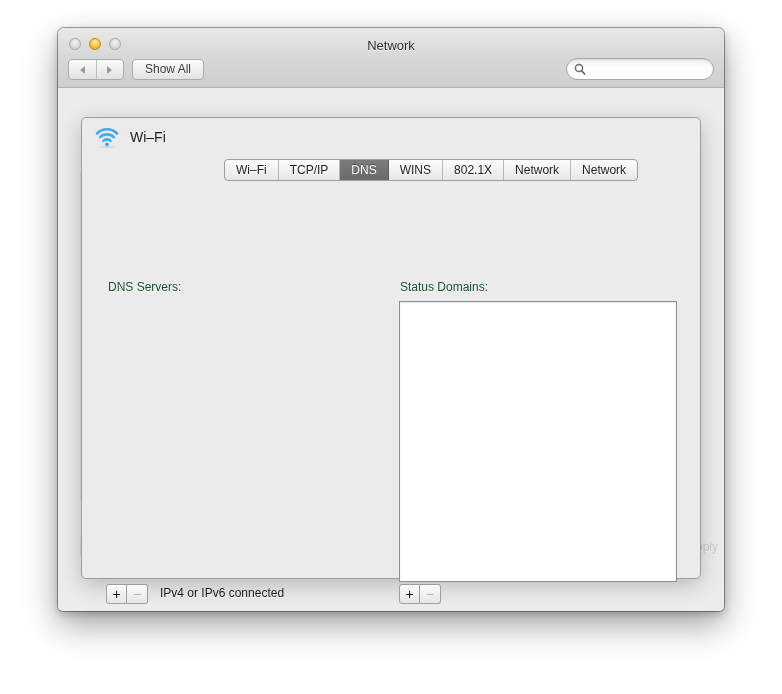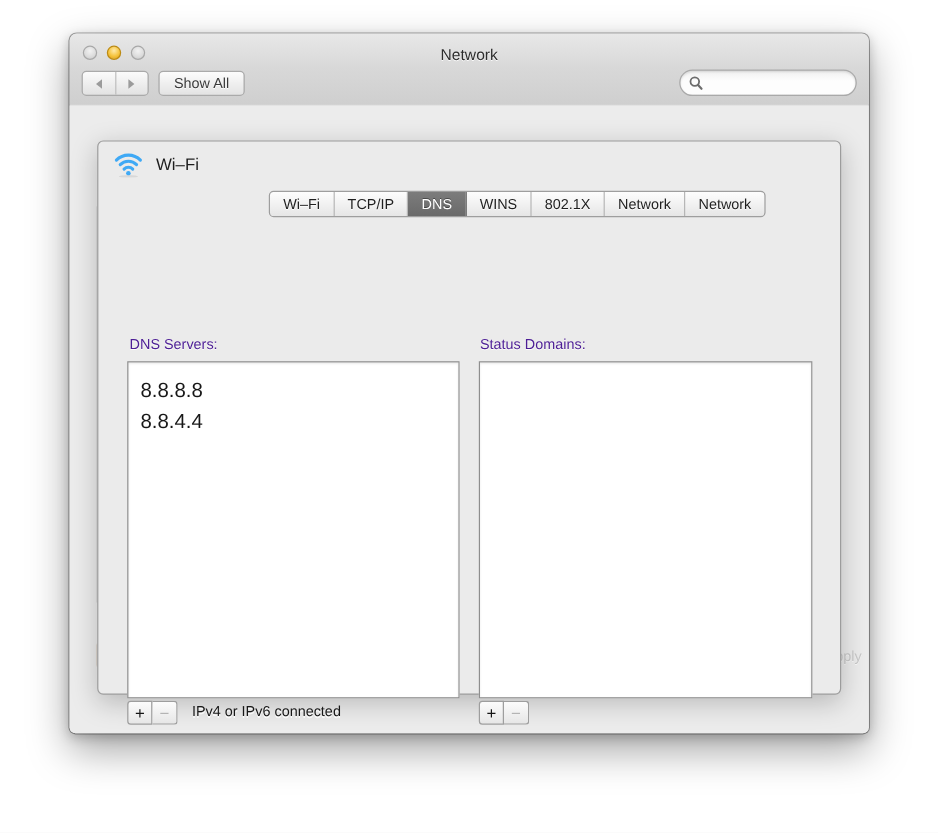--- a/index.html
+++ b/index.html
@@ -303,21 +303,21 @@
   .tab.active {
     background: linear-gradient(to bottom, #7c7c7c, #6a6a6a);
     color: #ffffff;
     text-shadow: 0 -1px 0 rgba(0,0,0,0.4);
     border-right-color: #5f5f5f;
   }
 
   .col-label {
     position: absolute;
     font-size: 12px;
-    color: #4c1d95;
+    color: #14532d;
     text-shadow: 0 1px 0 rgba(255,255,255,0.8);
   }
   #dns-label { left: 26px; top: 162px; }
   #sd-label  { left: 318px; top: 162px; }
 
   .listbox {
     position: absolute;
     background: #ffffff;
     border: 1px solid #8e8e8e;
     box-shadow: inset 0 1px 2px rgba(0,0,0,0.10);
@@ -473,26 +473,20 @@
         <div class="tab">Wi–Fi</div>
         <div class="tab">TCP/IP</div>
         <div class="tab active">DNS</div>
         <div class="tab">WINS</div>
         <div class="tab">802.1X</div>
         <div class="tab">Network</div>
         <div class="tab">Network</div>
       </div>
 
       <div class="col-label" id="dns-label">DNS Servers:</div>
-      <div class="listbox" id="dns-list">
-        <div class="dns-rows">
-          <div class="dns-row">8.8.8.8</div>
-          <div class="dns-row">8.8.4.4</div>
-        </div>
-      </div>
       <div class="pmgroup" id="dns-pm">
         <div class="pmbtn plus">+</div>
         <div class="pmbtn minus">−</div>
       </div>
       <div id="dns-hint">IPv4 or IPv6 connected</div>
 
       <div class="col-label" id="sd-label">Status Domains:</div>
       <div class="listbox" id="sd-list"></div>
       <div class="pmgroup" id="sd-pm">
         <div class="pmbtn plus">+</div>

